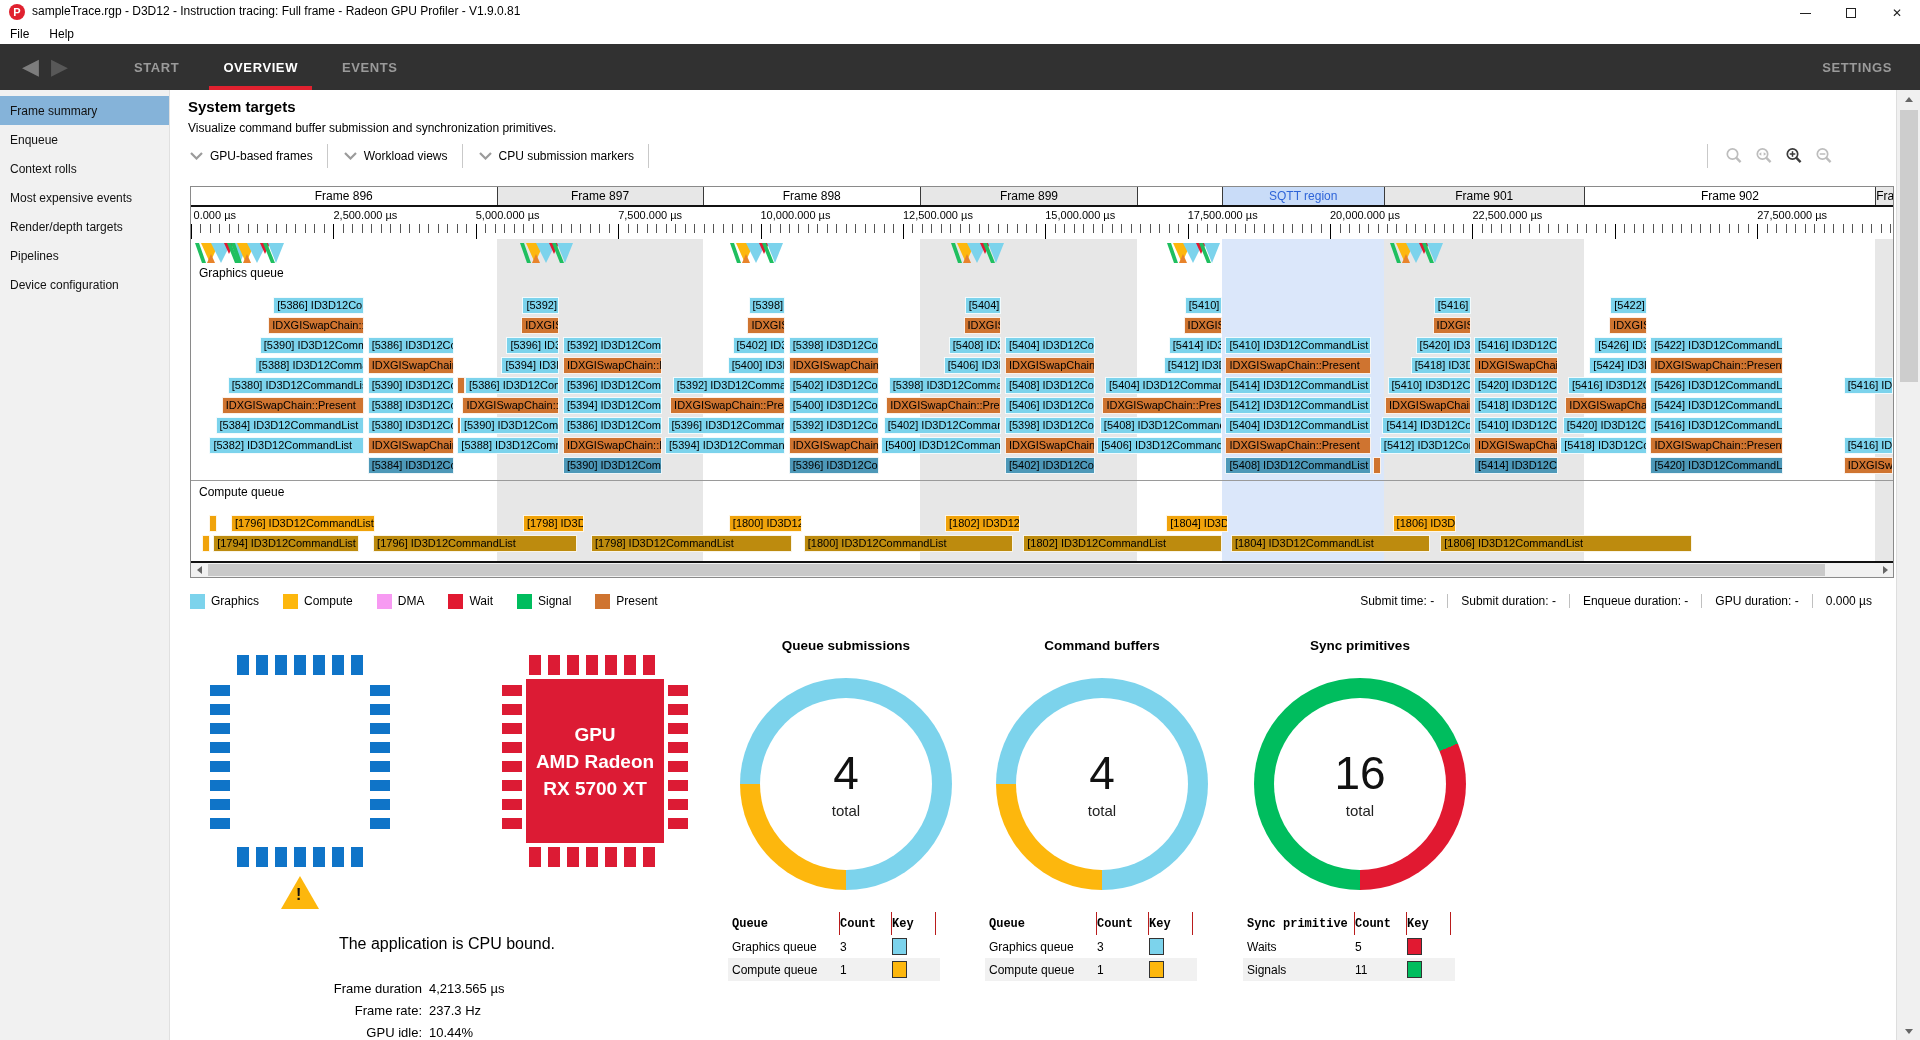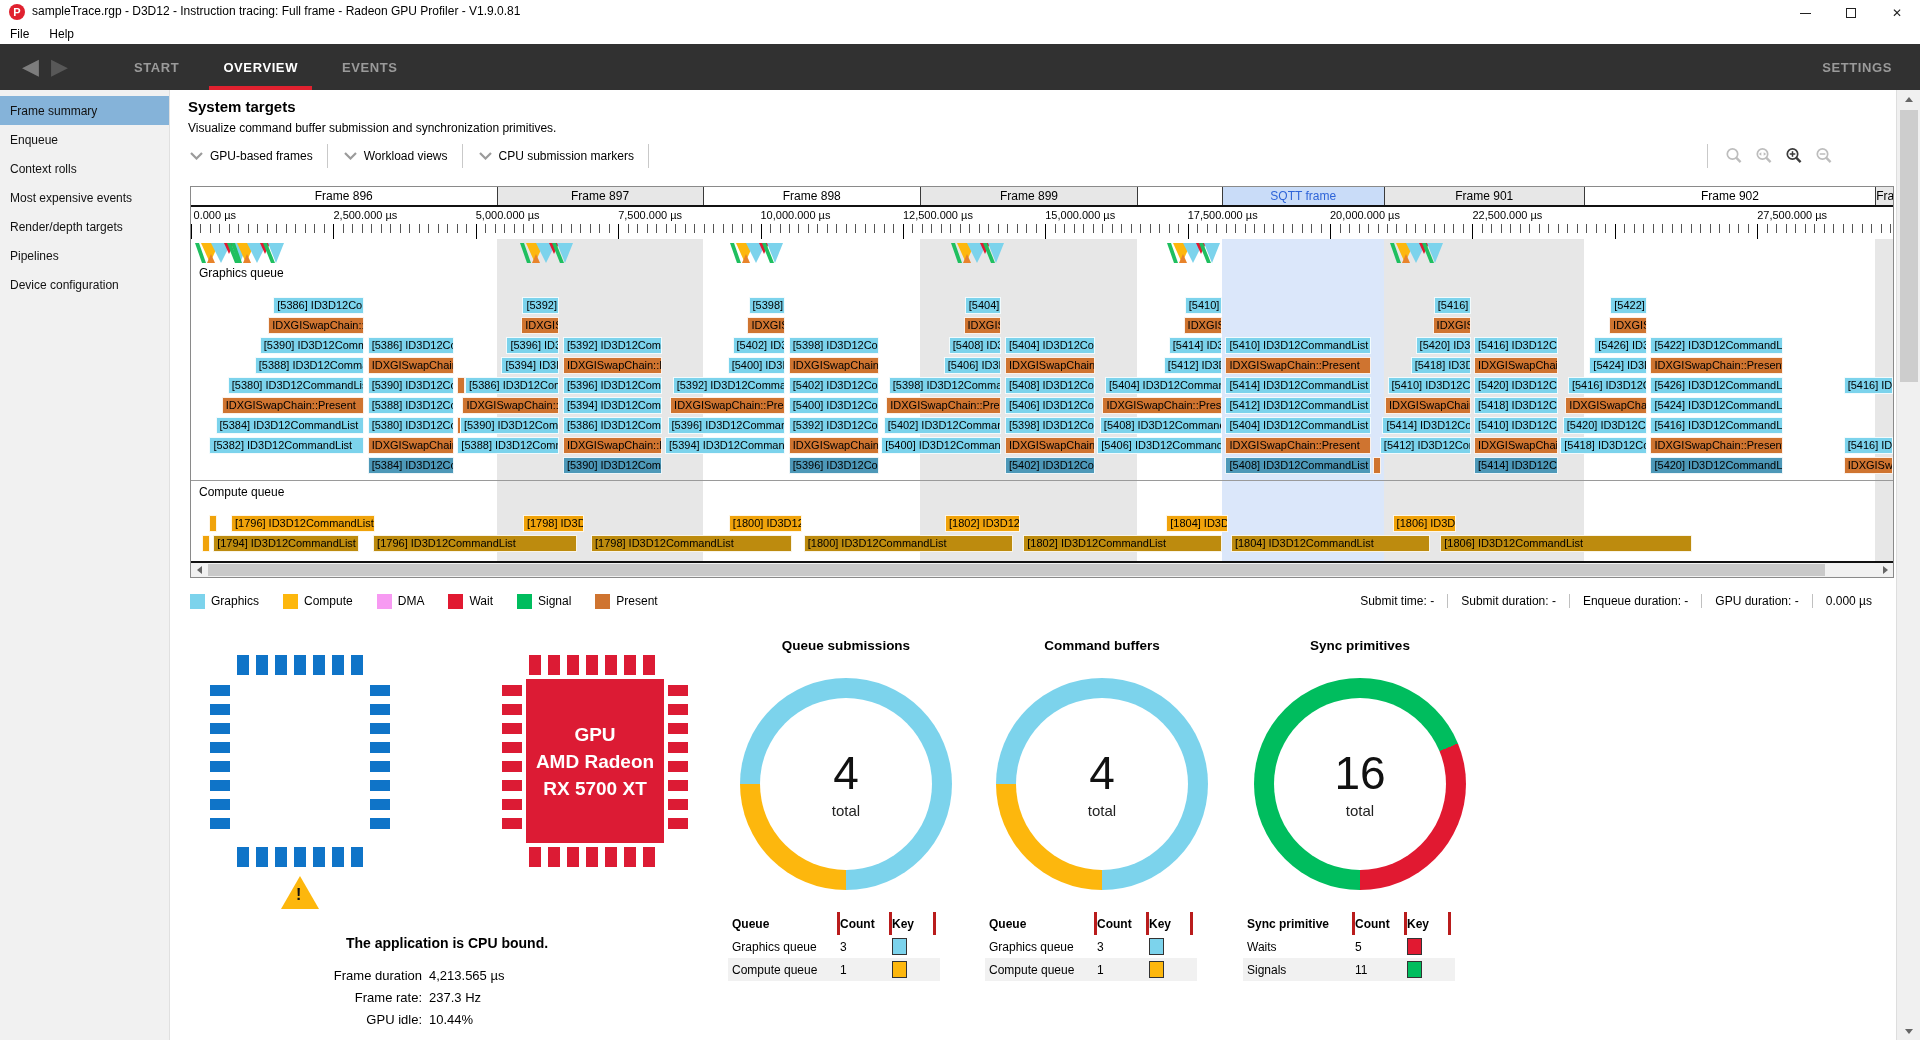--- a/index.html
+++ b/index.html
@@ -101,42 +101,42 @@
     background:repeating-linear-gradient(180deg,var(--chipc) 0 11px,transparent 11px 19px); }
   .pins-l { left:0; } .pins-r { right:0; }
   .chip-body { position:absolute; inset:24px; background:var(--chipc); color:#fff; display:flex;
     flex-direction:column; align-items:center; justify-content:center; font-size:19px; font-weight:bold; line-height:27px; text-align:center; }
   #warning { position:absolute; left:111px; top:786px; width:0; height:0;
     border-left:19px solid transparent; border-right:19px solid transparent; border-bottom:33px solid #fdb70d; }
   #warning::after { content:"!"; position:absolute; left:-4px; top:10px; font-size:16px; font-weight:bold; color:#111; }
 
   
   #bound-block { position:absolute; left:77px; top:845px; width:400px; }
-  #bound-title { text-align:center; font-size:14px; font-weight:bold; margin-bottom:13px; }
+  #bound-title { text-align:center; font-size:16px; font-weight:normal; margin-bottom:24px; }
   .stat-row { display:flex; gap:7px; font-size:13px; height:22px; align-items:center; }
   .stat-label { width:175px; text-align:right; }
   .stat-value { text-align:left; }
 
   
   .donut-title { position:absolute; top:548px; width:212px; text-align:center; font-size:13.5px; font-weight:bold; }
   .donut { position:absolute; top:588px; width:212px; height:212px; border-radius:50%; }
   .donut::after { content:""; position:absolute; inset:20px; background:#fff; border-radius:50%; }
   .donut-center { position:absolute; inset:0; z-index:2; display:flex; flex-direction:column; align-items:center; justify-content:center; transform:translateY(-2px); }
   .donut-num { font-size:46px; color:#111; }
   .donut-lab { font-size:15px; color:#222; margin-top:2px; }
   .dpos0 { left:570px; } .dpos1 { left:826px; } .dpos2 { left:1084px; }
 
   
   .qtable { position:absolute; top:822px; width:212px; font-size:12px; }
   .tpos0 { left:558px; } .tpos1 { left:815px; } .tpos2 { left:1073px; }
   .qt-row { display:flex; height:23px; align-items:center; }
   .qt-row.head { font-weight:bold; }
   .qt-row.alt { background:#f1f1f1; }
   .qt-c0 { width:112px; padding-left:4px; } .qt-c1 { width:52px; } .qt-c2 { width:44px; }
-  .head .qt-c0, .head .qt-c1, .head .qt-c2 { border-right:3px solid #b91c1c; height:100%; display:flex; align-items:center; }
+  .head .qt-c0, .head .qt-c1, .head .qt-c2 { border-right:1px solid #b91c1c; height:100%; display:flex; align-items:center;font-family:Liberation Mono, monospace; }
   .key-swatch { width:15px; height:17px; border:1px solid #333; }
 
   
   #vscroll { position:absolute; right:0; top:90px; width:24px; height:950px; background:#f0f0f0; border-left:1px solid #dedede; }
   .vs-arrow { position:absolute; left:0; width:24px; height:18px; display:flex; align-items:center; justify-content:center; }
   .tri-u { width:0; height:0; border-left:4.5px solid transparent; border-right:4.5px solid transparent; border-bottom:5.5px solid #666; }
   .tri-d { width:0; height:0; border-left:4.5px solid transparent; border-right:4.5px solid transparent; border-top:5.5px solid #666; }
   #vs-thumb { position:absolute; left:3px; top:20px; width:18px; height:272px; background:#cdcdcd; }
 </style>
 </head>
@@ -245,21 +245,21 @@
       </div>
     </div>
 
   <div id="timeline">
     <div id="tl-frames">
         <div class="fh fh-a" style="left: 0%; width: 17.95%;">Frame 896</div>
         <div class="fh fh-b" style="left: 17.95%; width: 12.11%;">Frame 897</div>
         <div class="fh fh-a" style="left: 30.06%; width: 12.77%;">Frame 898</div>
         <div class="fh fh-b" style="left: 42.83%; width: 12.76%;">Frame 899</div>
         <div class="fh fh-a" style="left: 55.59%; width: 4.97%;"></div>
-        <div class="fh fh-sqtt" style="left: 60.56%; width: 9.52%;">SQTT frame</div>
+        <div class="fh fh-sqtt" style="left: 60.56%; width: 9.52%;">SQTT region</div>
         <div class="fh fh-b" style="left: 70.08%; width: 11.75%;">Frame 901</div>
         <div class="fh fh-a" style="left: 81.83%; width: 17.12%;">Frame 902</div>
         <div class="fh fh-b" style="left: 98.95%; width: 1.05%;">Frame 903</div>
       </div>
     <div id="tl-axis">
         <span class="axis-lab" style="left: 0.15%;">0.000 µs</span>
         <span class="axis-lab" style="left: 8.37%;">2,500.000 µs</span>
         <span class="axis-lab" style="left: 16.73%;">5,000.000 µs</span>
         <span class="axis-lab" style="left: 25.1%;">7,500.000 µs</span>
         <span class="axis-lab" style="left: 33.46%;">10,000.000 µs</span>

